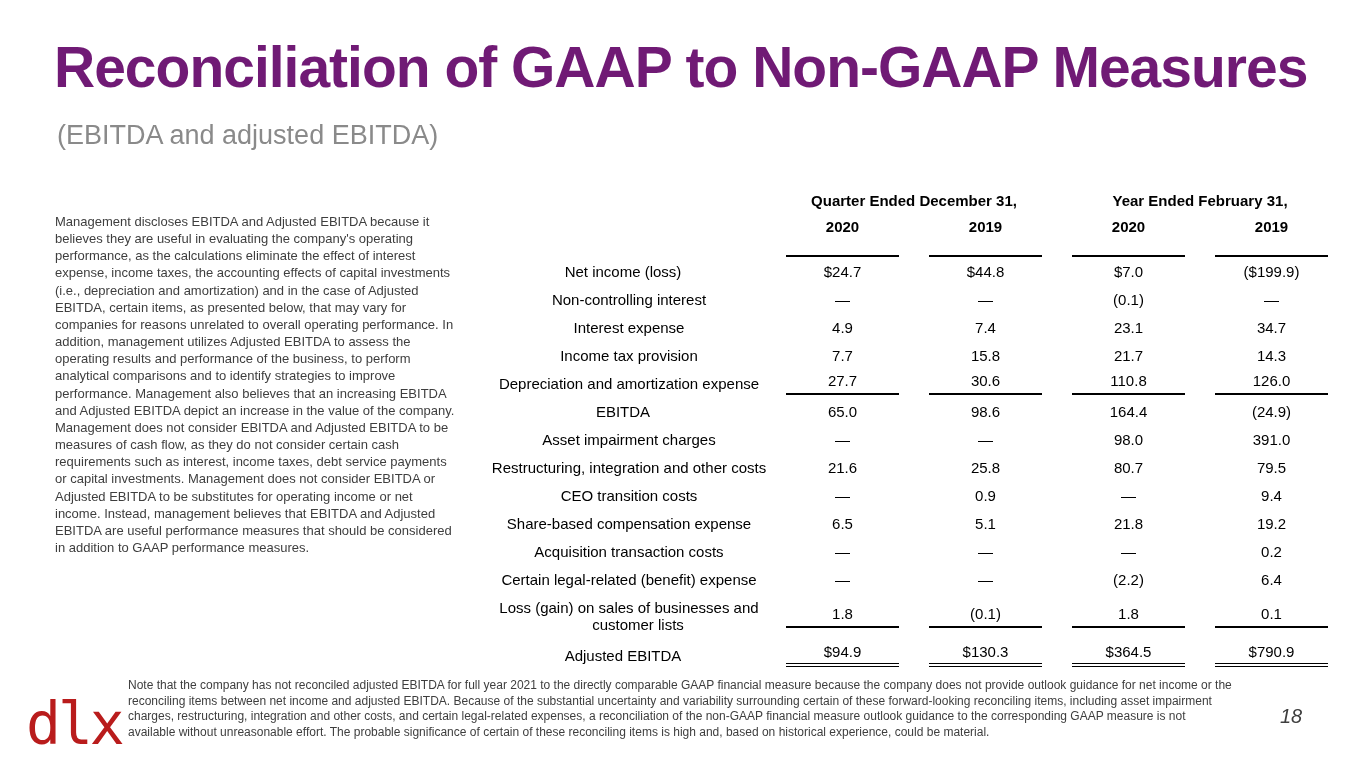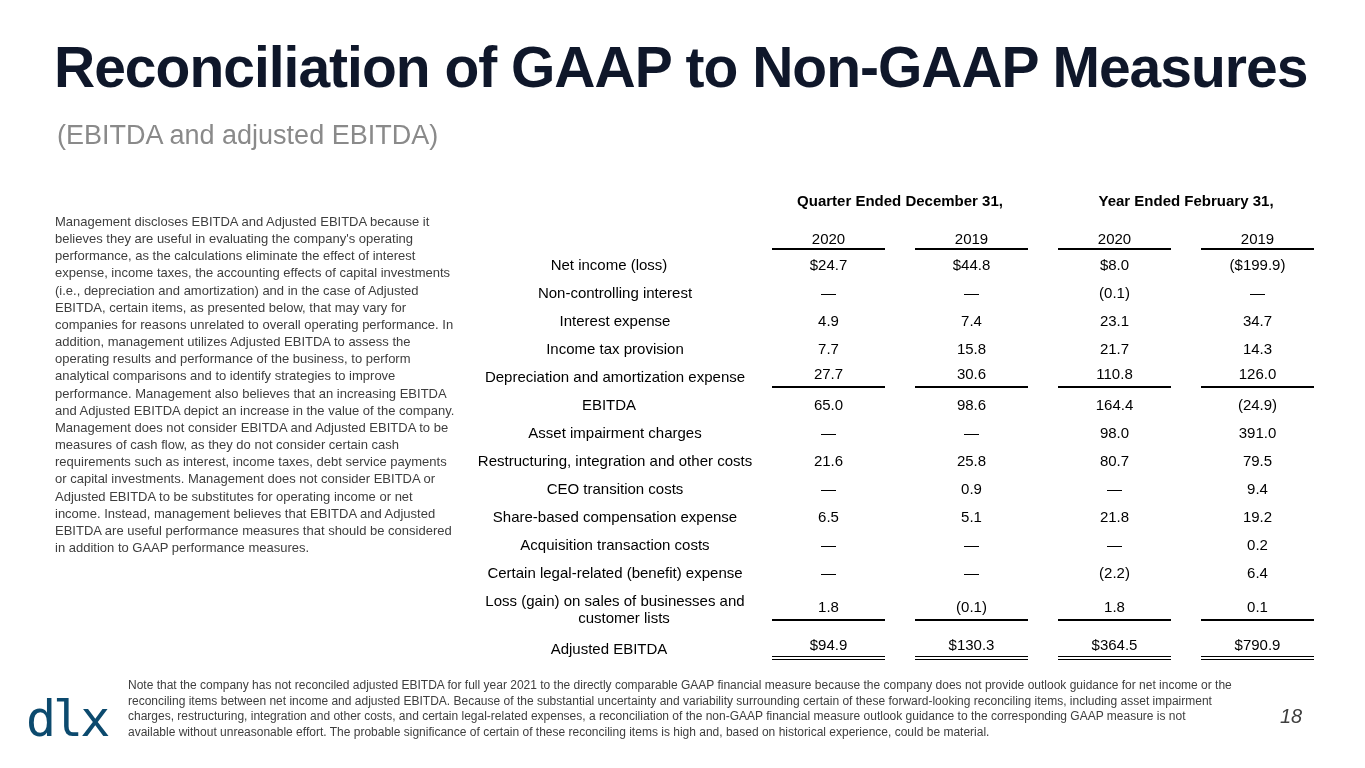--- a/index.html
+++ b/index.html
@@ -22,48 +22,48 @@
     position:absolute; left:55px; top:213px; width:406px;
     font-size:13px; line-height:17.15px; text-align:left;
   }
   .footnote {
     position:absolute; left:128px; top:678px; width:1104px;
     font-size:12px; line-height:15.6px;
   }
   .logo {
     position:absolute; left:26px; top:690px;
     font-family:"DejaVu Sans Mono", monospace;
-    font-size:50px; font-weight:500; color:#0c4a6e;
+    font-size:58px; font-weight:500; color:#b91c1c;
     letter-spacing:-3px;
   }
   .page-num {
     position:absolute; left:1280px; top:705px;
     font-size:20px; color:#3e3e3e;font-style:italic;
   }
-  .table-wrap { position:absolute; left:461px; top:182px; width:880px; }
+  .table-wrap { position:absolute; left:475px; top:182px; width:880px; }
   table { border-collapse:collapse; table-layout:fixed; width:868px; font-size:15px; }
   col.c-label { width:296px; }
   col.c-val { width:143px; }
   td { vertical-align:middle; padding:0; }
   tr.group-row td { height:36px; font-weight:bold; text-align:center; vertical-align:middle; }
   tr.year-row td { height:32px; vertical-align:bottom; }
   tr.data-row td { height:28px; }
   tr.tall-row td { height:46px; }
   tr.total-row td { height:32px;margin-left:13px; }
   .lbl { text-align:center; }
   .lbl.ind { padding-left:30px; text-indent:-18px; }
   .cb { margin:0 15px; text-align:center; }
-  .yr { border-bottom:2px solid #000; padding-bottom:1px; font-weight:normal; }
+  .yr { border-bottom:2px solid #000; padding-bottom:20px; font-weight:bold; }
   .u1 { border-bottom:2px solid #000; padding-bottom:4px; }
   .u2 { border-bottom:4px double #000; padding-bottom:3px; }
 </style>
 </head>
 <body>
 
-<h1 class="title" style="color: #0f172a;">Reconciliation of GAAP to Non-GAAP Measures</h1>
+<h1 class="title" style="color: #701a75;">Reconciliation of GAAP to Non-GAAP Measures</h1>
 
 <div class="subtitle" style="color: rgb(138, 138, 138);">(EBITDA and adjusted EBITDA)</div>
 
 <div class="left-para" style="color: rgb(62, 62, 62);">Management discloses EBITDA and Adjusted EBITDA because it believes they are useful in evaluating the company's operating performance, as the calculations eliminate the effect of interest expense, income taxes, the accounting effects of capital investments (i.e., depreciation and amortization) and in the case of Adjusted EBITDA, certain items, as presented below, that may vary for companies for reasons unrelated to overall operating performance. In addition, management utilizes Adjusted EBITDA to assess the operating results and performance of the business, to perform analytical comparisons and to identify strategies to improve performance. Management also believes that an increasing EBITDA and Adjusted EBITDA depict an increase in the value of the company. Management does not consider EBITDA and Adjusted EBITDA to be measures of cash flow, as they do not consider certain cash requirements such as interest, income taxes, debt service payments or capital investments. Management does not consider EBITDA or Adjusted EBITDA to be substitutes for operating income or net income. Instead, management believes that EBITDA and Adjusted EBITDA are useful performance measures that should be considered in addition to GAAP performance measures.</div>
 
 <div class="table-wrap">
   <table>
     <colgroup>
       <col class="c-label">
         <col class="c-val">
@@ -95,21 +95,21 @@
 
     <tr class="data-row">
       <td class="lbl">Net income (loss)</td>
       <td>
             <div class="cb">$24.7</div>
           </td>
       <td>
             <div class="cb">$44.8</div>
           </td>
       <td>
-            <div class="cb">$8.0</div>
+            <div class="cb">$7.0</div>
           </td>
       <td>
             <div class="cb">($199.9)</div>
           </td>
     </tr>
     <tr class="data-row">
       <td class="lbl ind">Non-controlling interest</td>
       <td>
             <div class="cb">—</div>
           </td>

